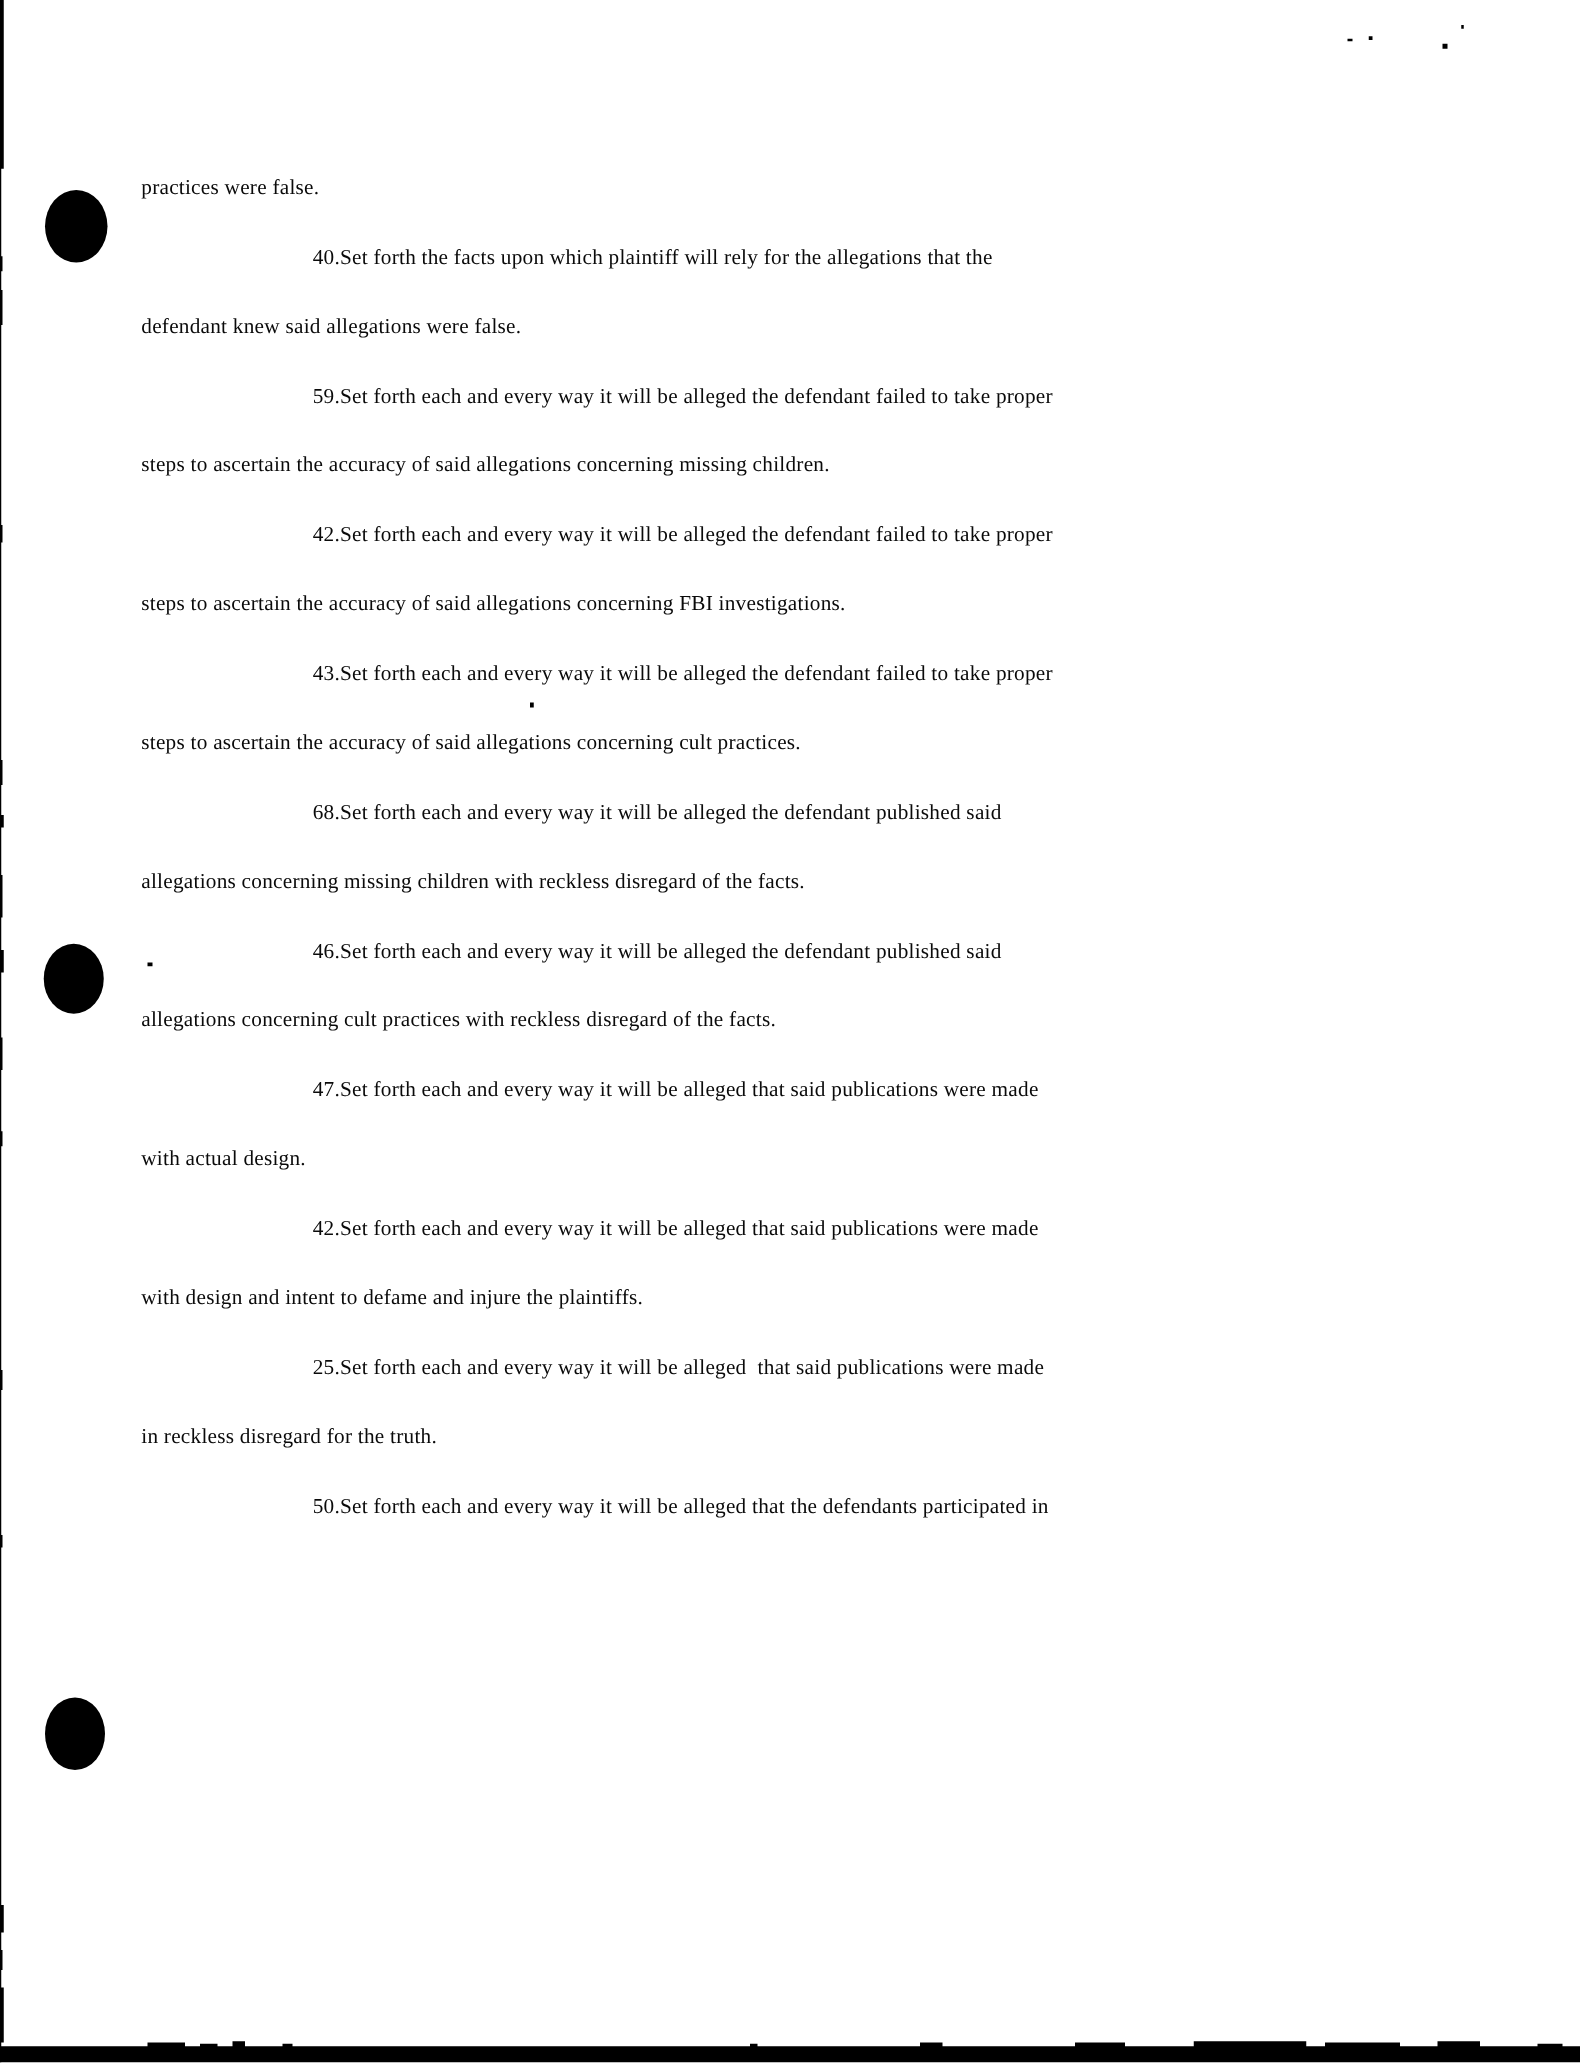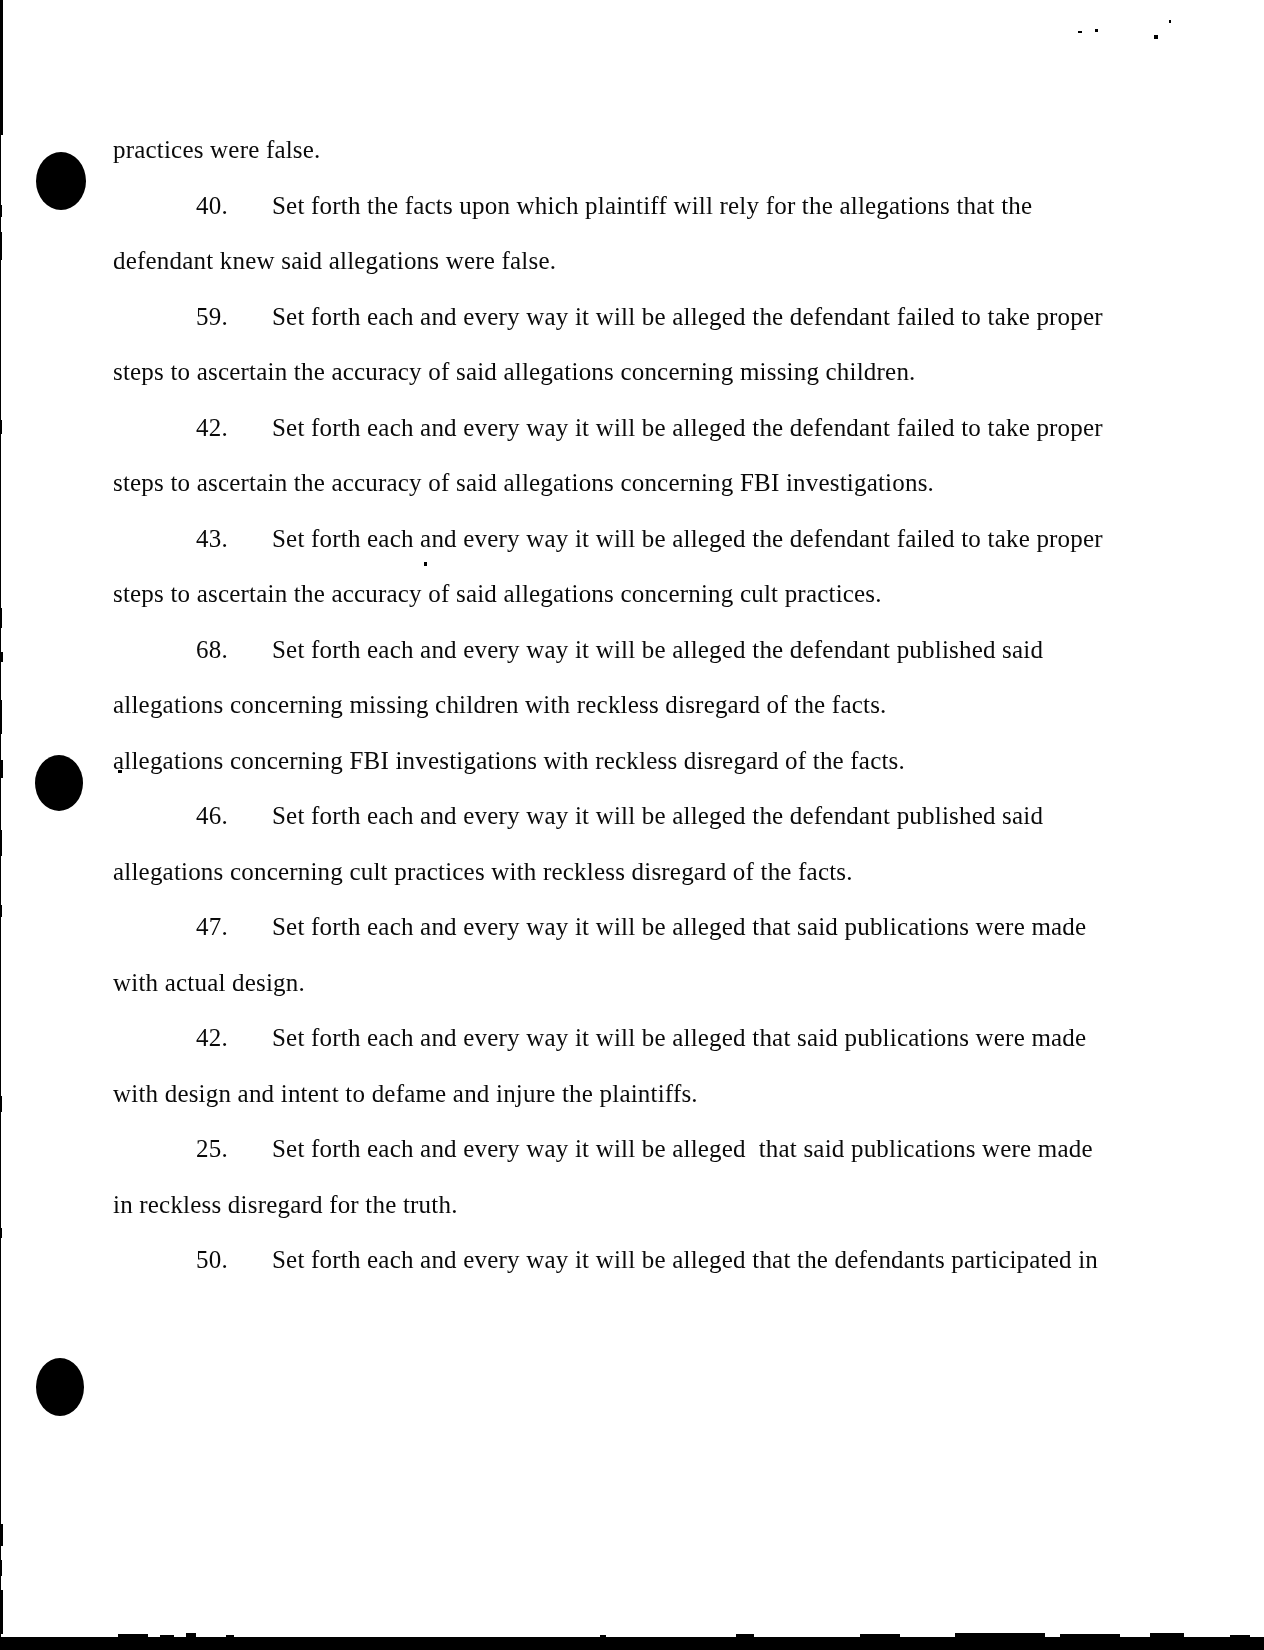--- a/index.html
+++ b/index.html
@@ -19,28 +19,29 @@
   
   .doc-body {
     position: absolute;
     left: 113px;
     top: 122px;
     width: 1010px;
   }
   .line {
     height: 55.5px;
     line-height: 55.5px;
-    font-size: 25px;
+    font-size: 17px;
     white-space: pre;
     letter-spacing: 0.2px;
   }
   .pnum {
     display: inline-block;
     margin-left: 83px;
     width: 76px;
+    text-align: right;
   }
 
   
   .hole-punch {
     position: absolute;
     background: #000;
     border-radius: 50%;
   }
   .edge-line {
     position: absolute;
@@ -111,21 +112,20 @@
 
   <div class="line"><span class="pnum">42.</span><span>Set forth each and every way it will be alleged the defendant failed to take proper</span></div>
   <div class="line">steps to ascertain the accuracy of said allegations concerning FBI investigations.</div>
 
   <div class="line"><span class="pnum">43.</span><span>Set forth each and every way it will be alleged the defendant failed to take proper</span></div>
   <div class="line">steps to ascertain the accuracy of said allegations concerning cult practices.</div>
 
   <div class="line"><span class="pnum">68.</span><span>Set forth each and every way it will be alleged the defendant published said</span></div>
   <div class="line">allegations concerning missing children with reckless disregard of the facts.</div>
 
-  <div class="line">allegations concerning FBI investigations with reckless disregard of the facts.</div>
 
   <div class="line"><span class="pnum">46.</span><span>Set forth each and every way it will be alleged the defendant published said</span></div>
   <div class="line">allegations concerning cult practices with reckless disregard of the facts.</div>
 
   <div class="line"><span class="pnum">47.</span><span>Set forth each and every way it will be alleged that said publications were made</span></div>
   <div class="line">with actual design.</div>
 
   <div class="line"><span class="pnum">42.</span><span>Set forth each and every way it will be alleged that said publications were made</span></div>
   <div class="line">with design and intent to defame and injure the plaintiffs.</div>
 

